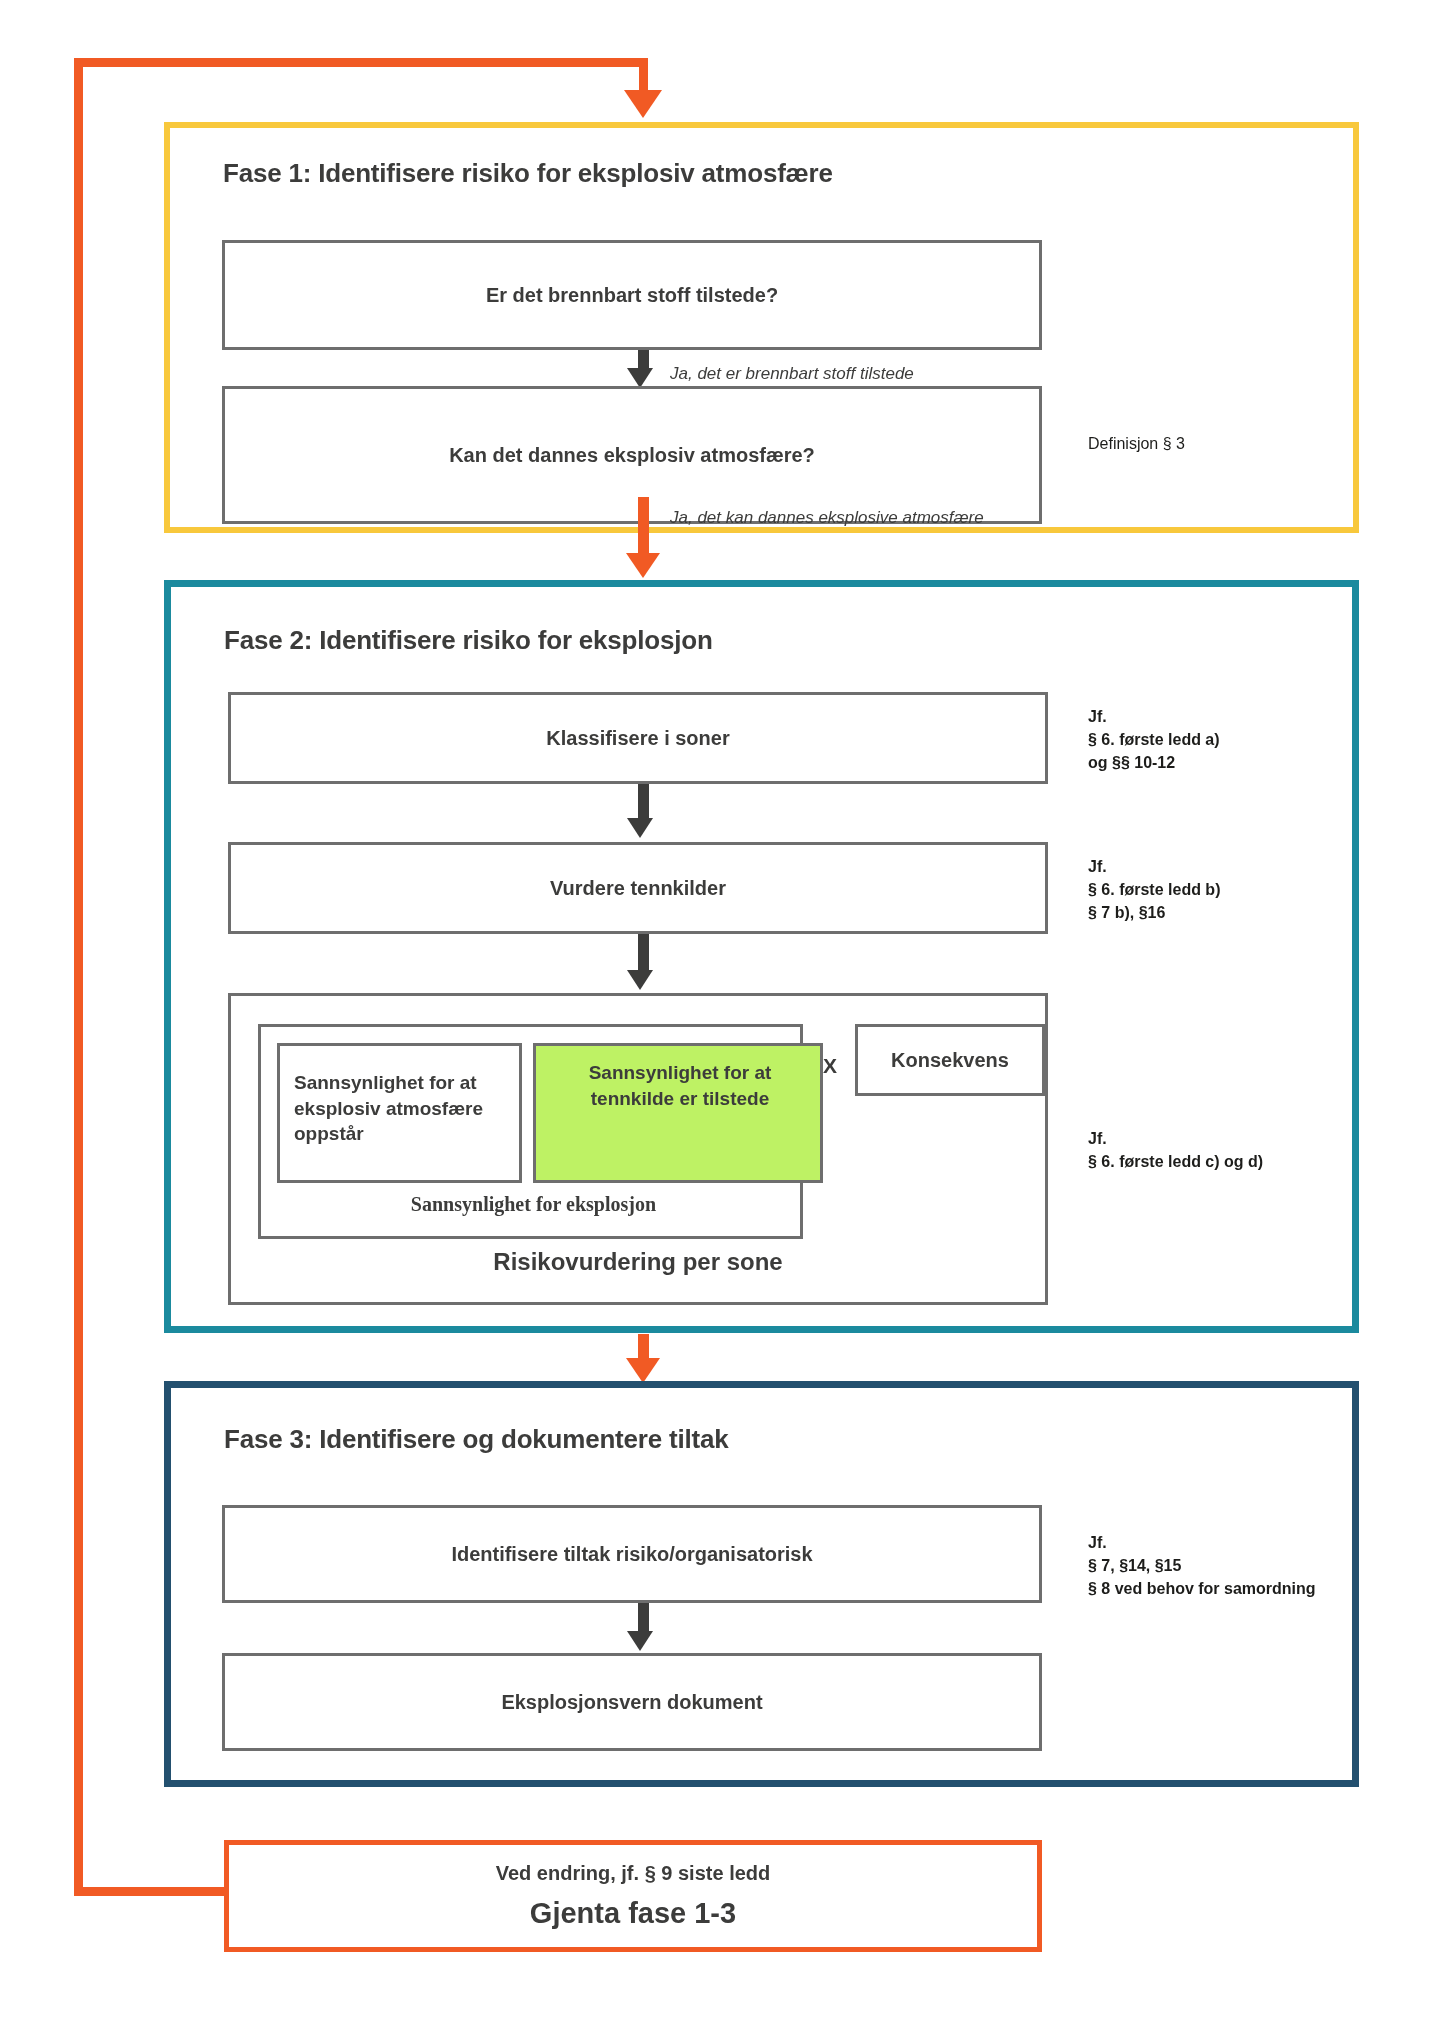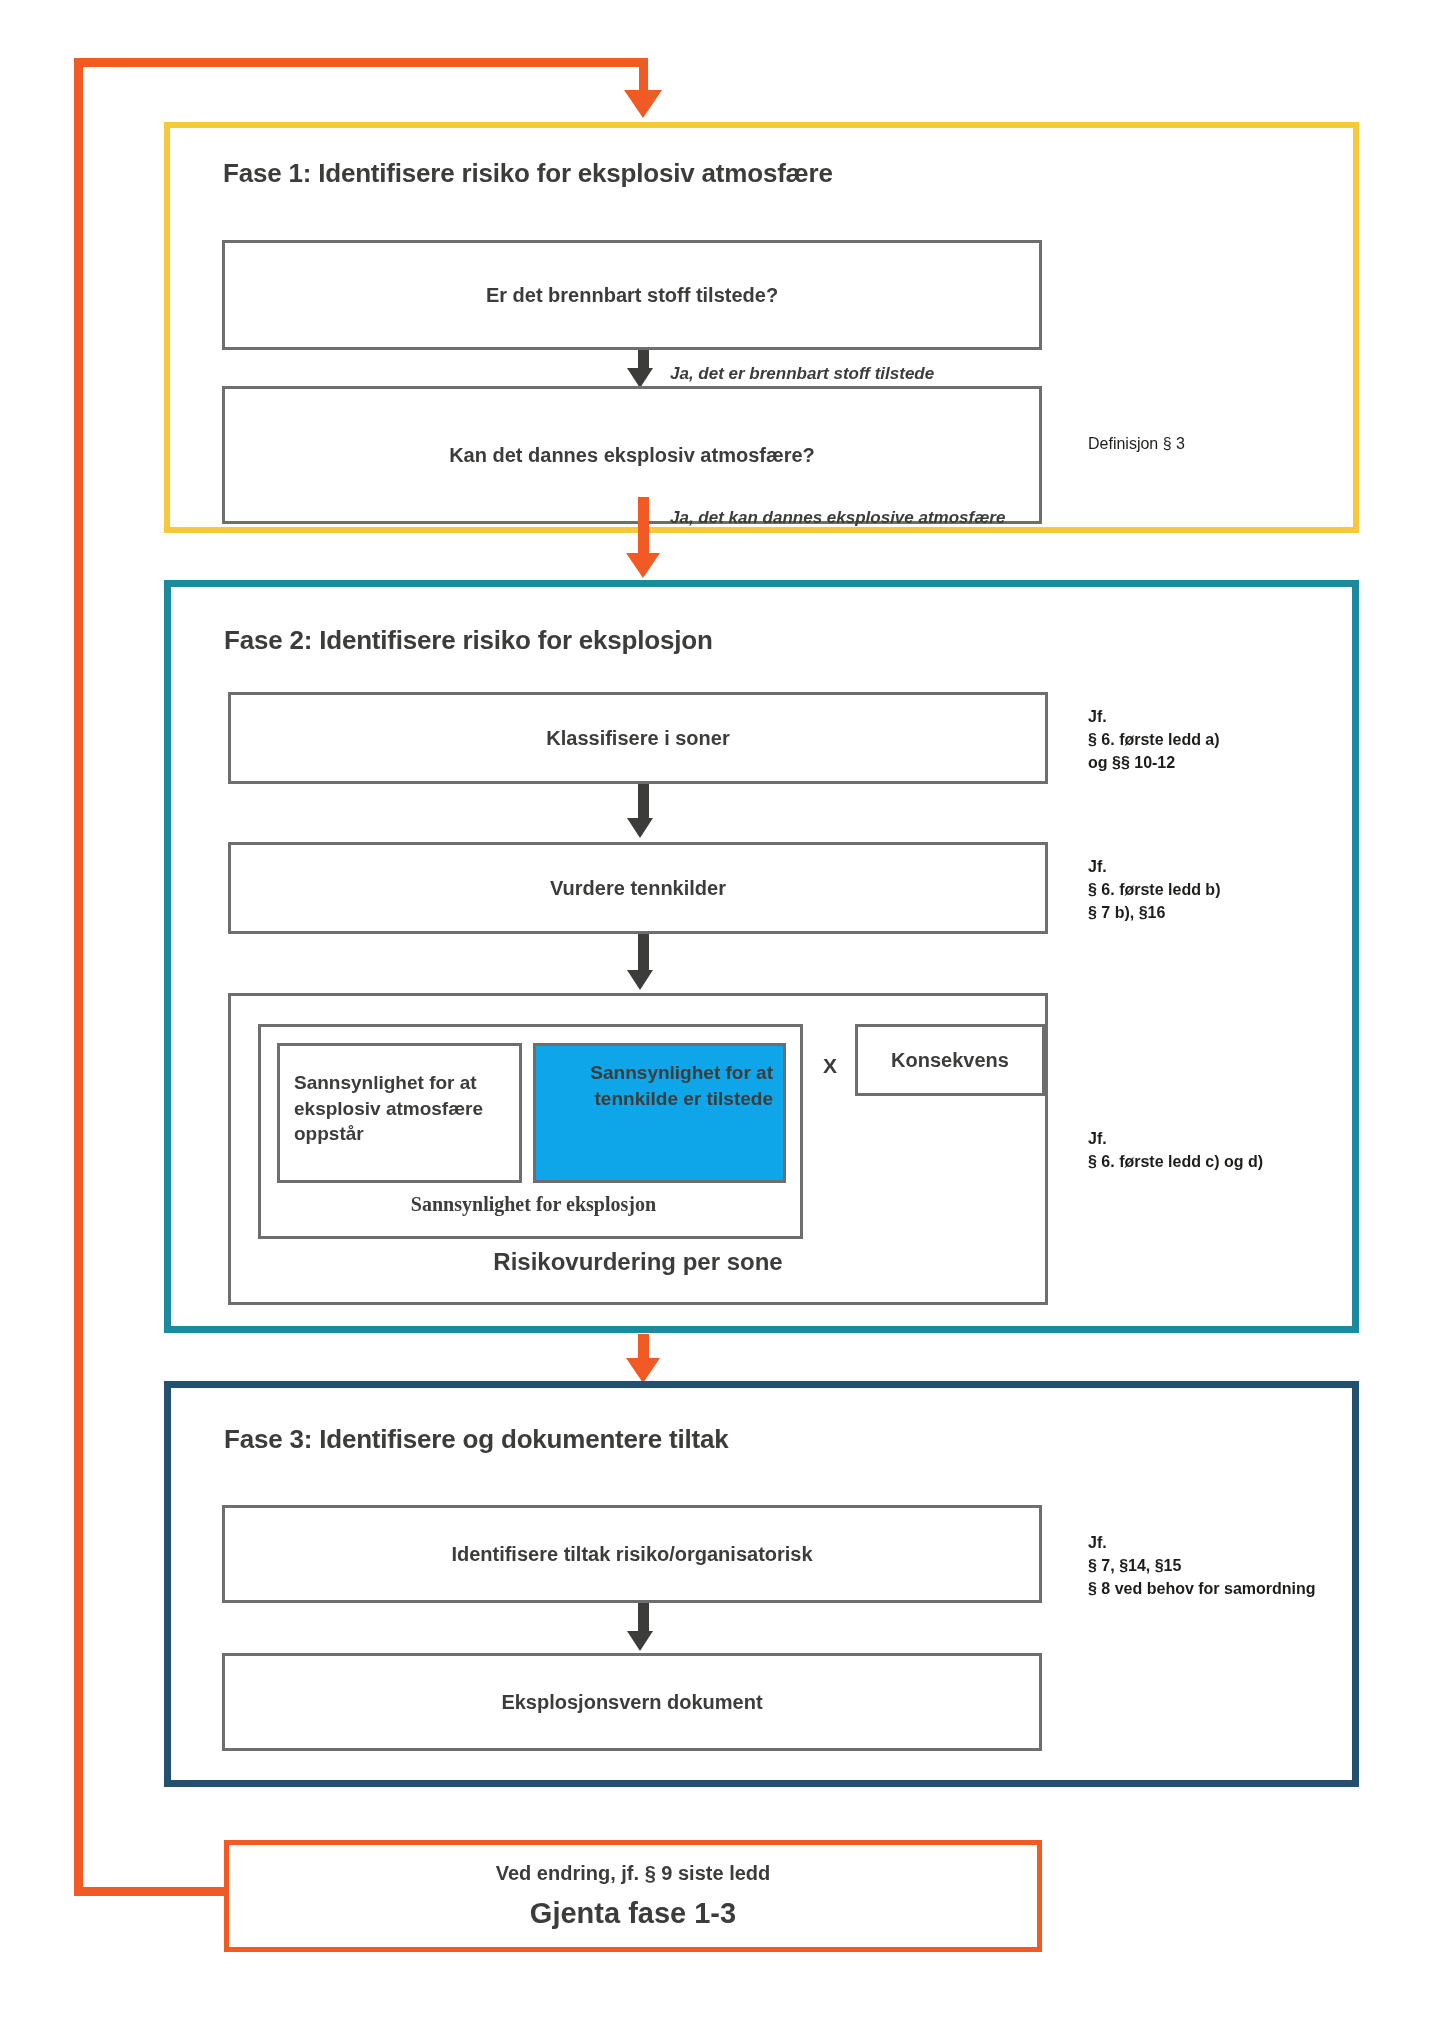--- a/index.html
+++ b/index.html
@@ -160,30 +160,30 @@
     background: #ffffff;
     padding: 24px 10px 0 14px;
     font-size: 19px;
     font-weight: bold;
     color: #3C3C3B;
     line-height: 1.35;
     text-align: left;
   }
   .box-inner-right {
     position: absolute;
-    left: 272px; top: 16px; width: 253px; height: 140px;
-    box-sizing: border-box;
-    border: 3px solid #6E6E6E;
-    background: #0ea5e9;
+    left: 272px; top: 16px; width: 290px; height: 140px;
+    box-sizing: border-box;
+    border: 3px solid #6E6E6E;
+    background: #bef264;
     padding: 14px 10px 0 14px;
     font-size: 19px;
     font-weight: bold;
     color: #3C3C3B;
     line-height: 1.35;
-    text-align: right;
+    text-align: center;
   }
   .label-sannsynlighet-eksplosjon {
     position: absolute;
     left: 0; top: 166px; width: 545px;
     text-align: center;
     font-size: 20px;
     font-weight: bold;
     color: #3C3C3B;
     font-family: Liberation Serif, serif;
   }
@@ -299,21 +299,21 @@
   .o1-head  { left: 626px; top: 553px; }
   
   .o2-shaft { left: 638px; top: 1334px; height: 32px; }
   .o2-head  { left: 626px; top: 1358px; }
 
   
   .edge-label {
     position: absolute;
     font-size: 17px;
     font-style: italic;
-    font-weight: bold;
+    font-weight: normal;
     color: #3C3C3B;
     white-space: nowrap;
   }
   .edge-label-1 { left: 670px; top: 364px; }
   .edge-label-2 { left: 670px; top: 508px; }
 
   
   .ref {
     position: absolute;
     font-size: 16px;

